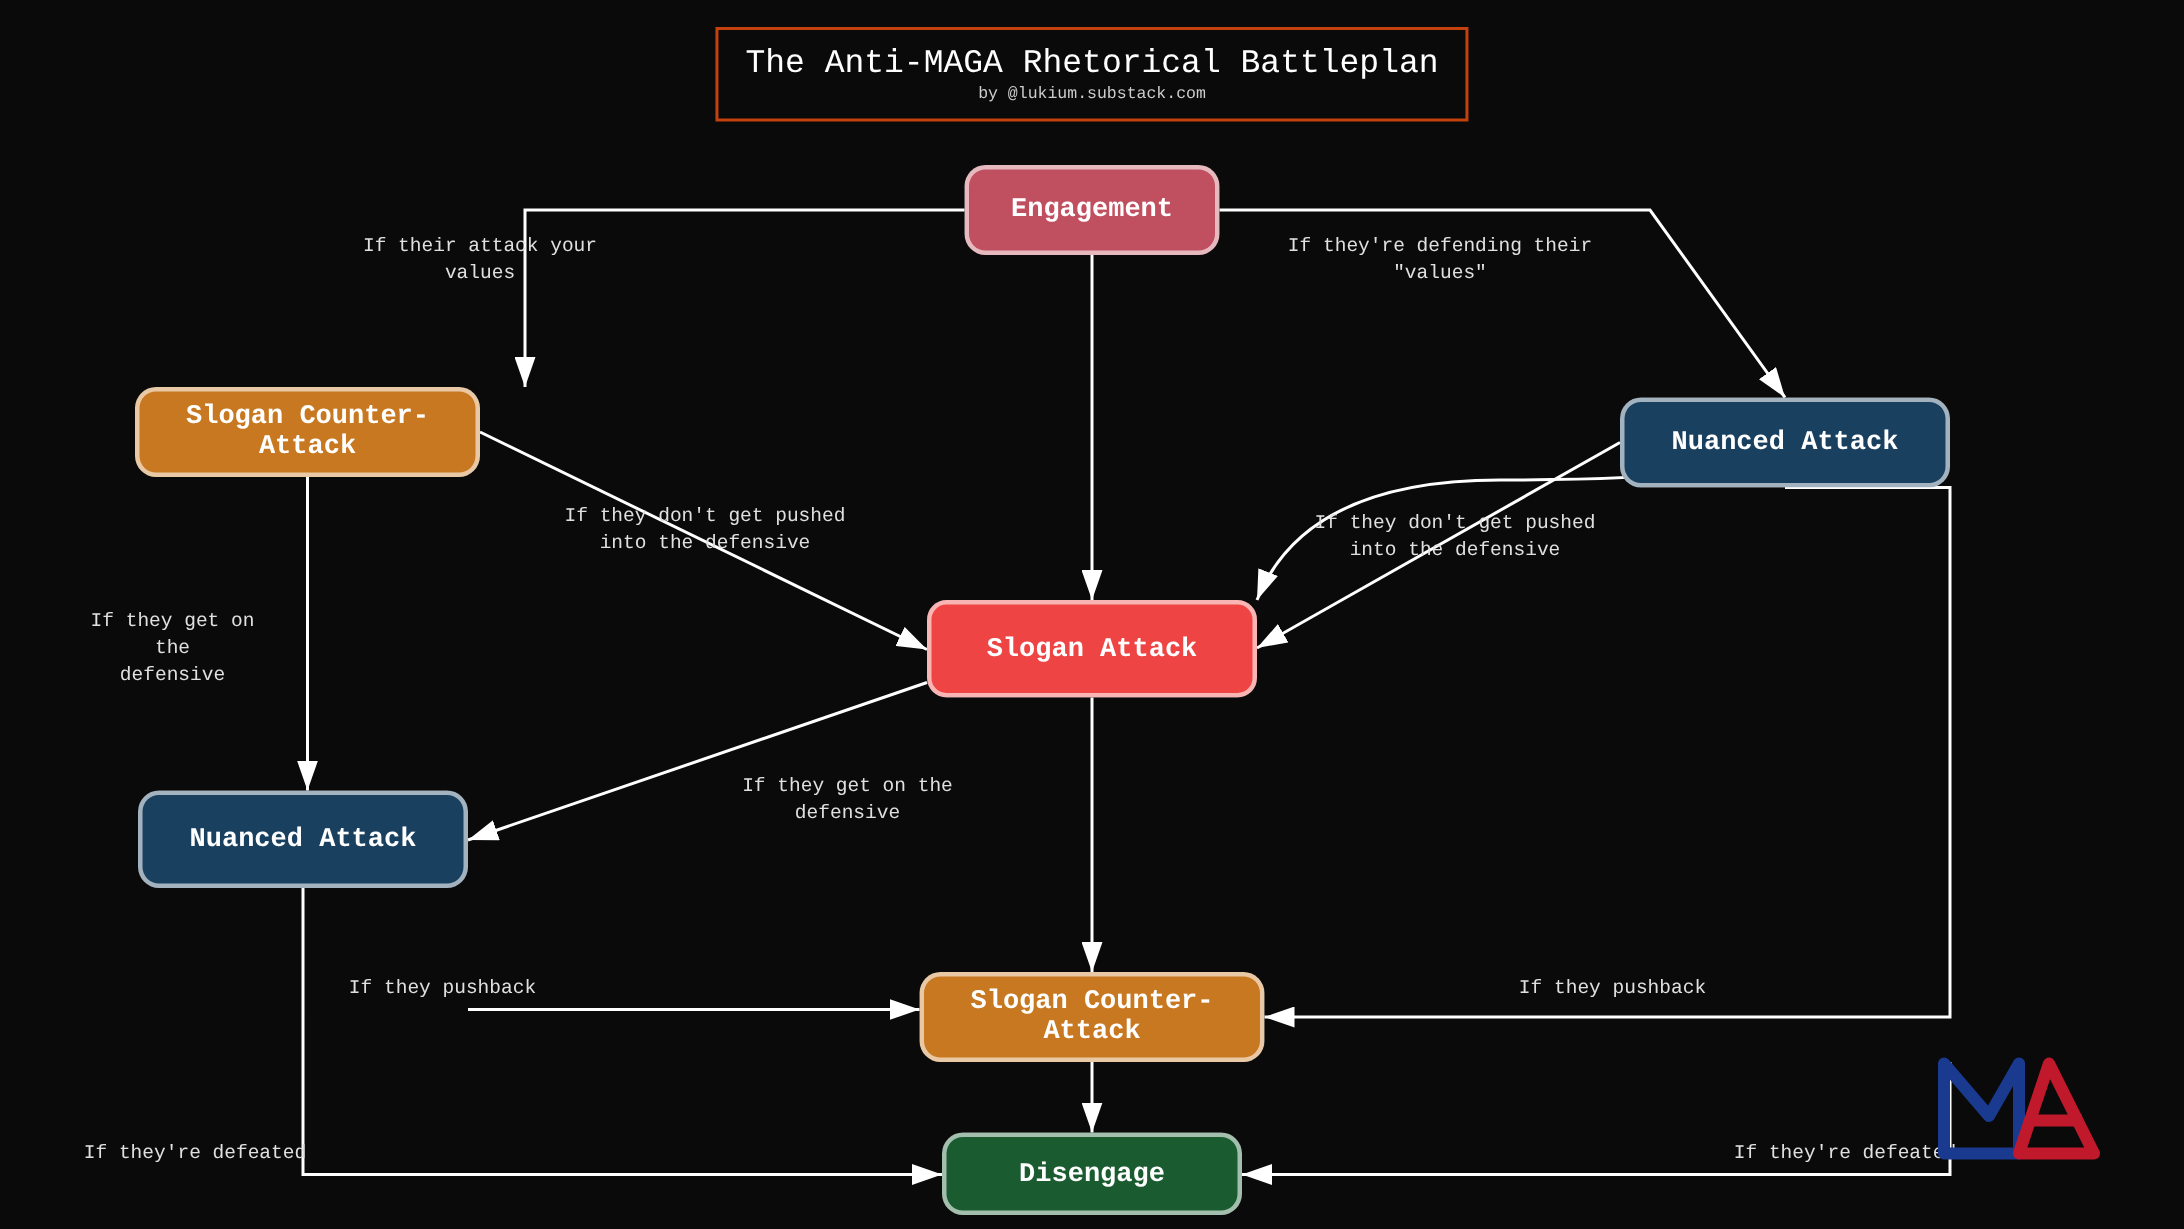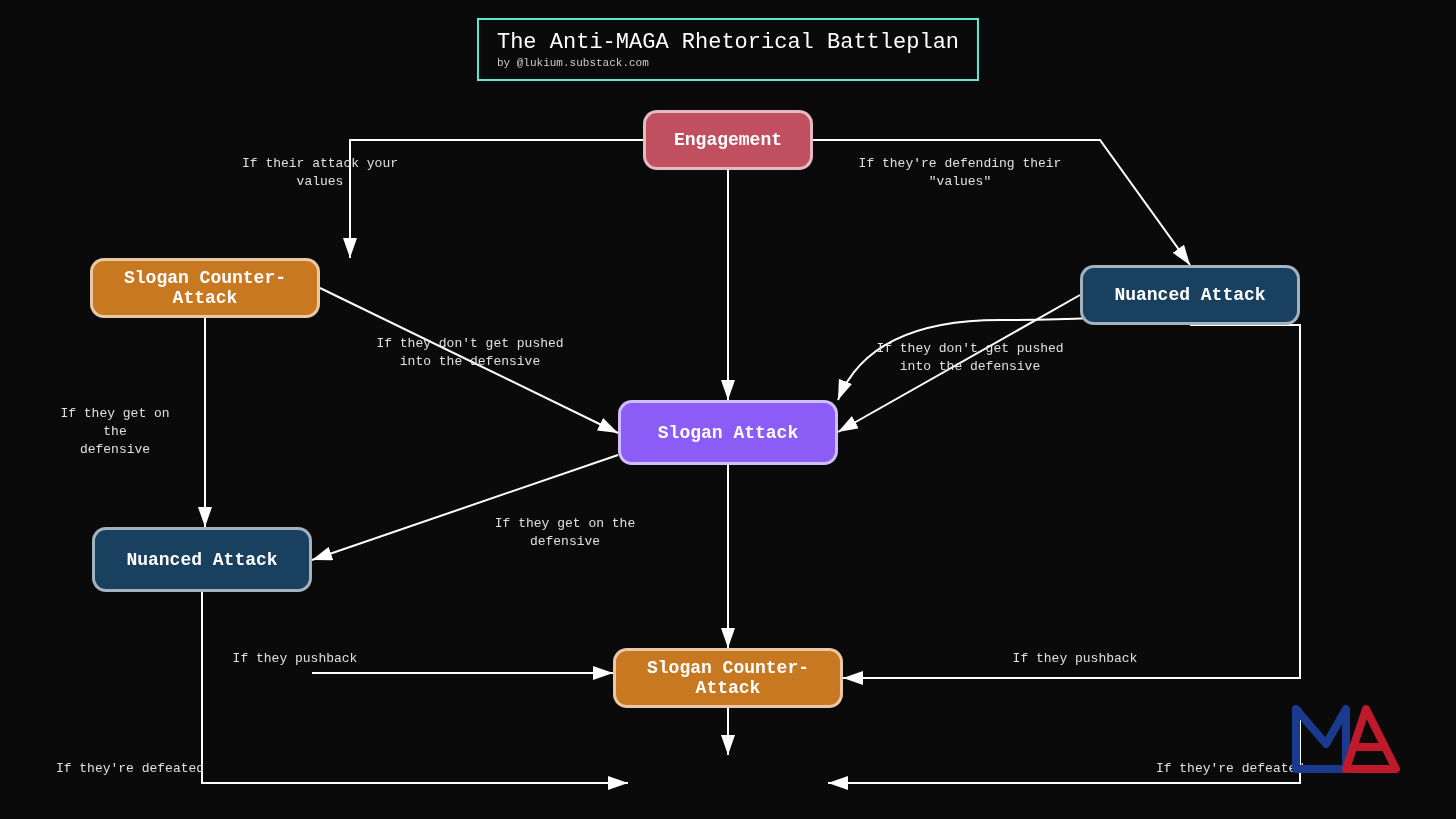--- a/index.html
+++ b/index.html
@@ -15,36 +15,36 @@
       position: relative;
       width: 1456px;
       height: 819px;
     }
     
     .title-box {
       position: absolute;
       top: 18px;
       left: 50%;
       transform: translateX(-50%);
-      border: 2px solid #5eead4;
+      border: 2px solid #c2410c;
       padding: 10px 18px;
       background: #0a0a0a;
       z-index: 10;
     }
     .title-text {
       color: #fff;
       font-size: 22px;
       font-family: 'Courier New', Courier, monospace;
       white-space: nowrap;
     }
     .subtitle-text {
       color: #ccc;
       font-size: 11px;
       font-family: 'Courier New', Courier, monospace;
-      text-align: left;
+      text-align: center;
       margin-top: 2px;
     }
     
     .node {
       position: absolute;
       border-radius: 14px;
       display: flex;
       align-items: center;
       justify-content: center;
       font-family: 'Courier New', Courier, monospace;
@@ -70,25 +70,26 @@
       left: 90px;
     }
     .node-nuanced-right {
       background: #1a4060;
       width: 220px;
       height: 60px;
       top: 265px;
       left: 1080px;
     }
     .node-slogan-attack {
-      background: #8b5cf6;
+      background: #ef4444;
       width: 220px;
       height: 65px;
       top: 400px;
       left: 618px;
+      border-radius: 13px;
     }
     .node-nuanced-left {
       background: #1a4060;
       width: 220px;
       height: 65px;
       top: 527px;
       left: 92px;
     }
     .node-slogan-counter-bottom {
       background: #c87820;
@@ -204,20 +205,23 @@
   </div>
   <div class="node node-slogan-attack">
     <span>Slogan Attack</span>
   </div>
   <div class="node node-nuanced-left">
     <span>Nuanced Attack</span>
   </div>
   <div class="node node-slogan-counter-bottom">
     <span>Slogan Counter-Attack</span>
   </div>
+  <div class="node node-disengage">
+    <span>Disengage</span>
+  </div>
 
   <div class="logo">
     <svg viewBox="0 0 120 100" xmlns="http://www.w3.org/2000/svg">
 
       <polygon points="10,80 10,20 40,55 60,20 60,80" fill="none" stroke="#1a3a8f" stroke-width="8" stroke-linejoin="round"></polygon>
 
       <polygon points="60,80 80,20 110,80" fill="none" stroke="#c0192c" stroke-width="8" stroke-linejoin="round"></polygon>
       <line x1="68" y1="58" x2="102" y2="58" stroke="#c0192c" stroke-width="8"></line>
     </svg>
   </div>

